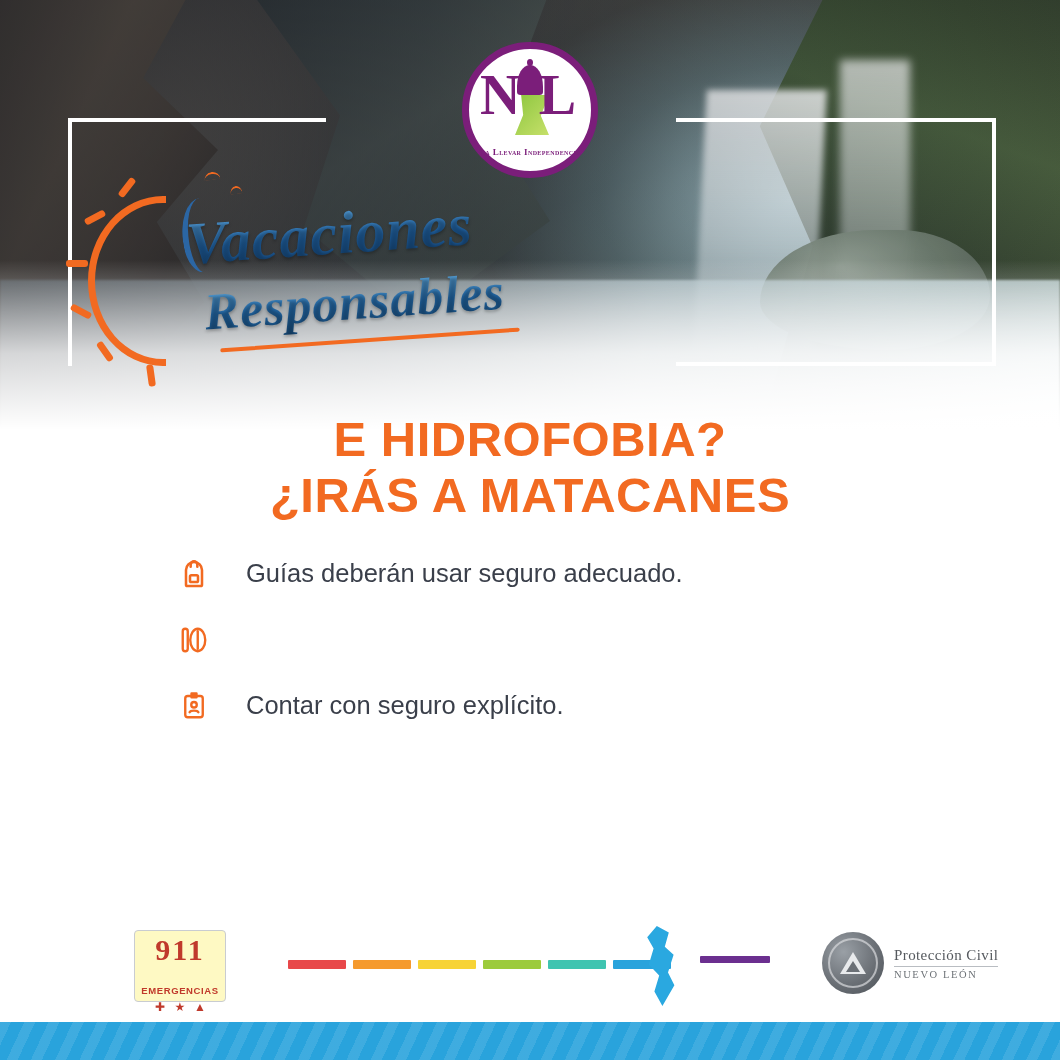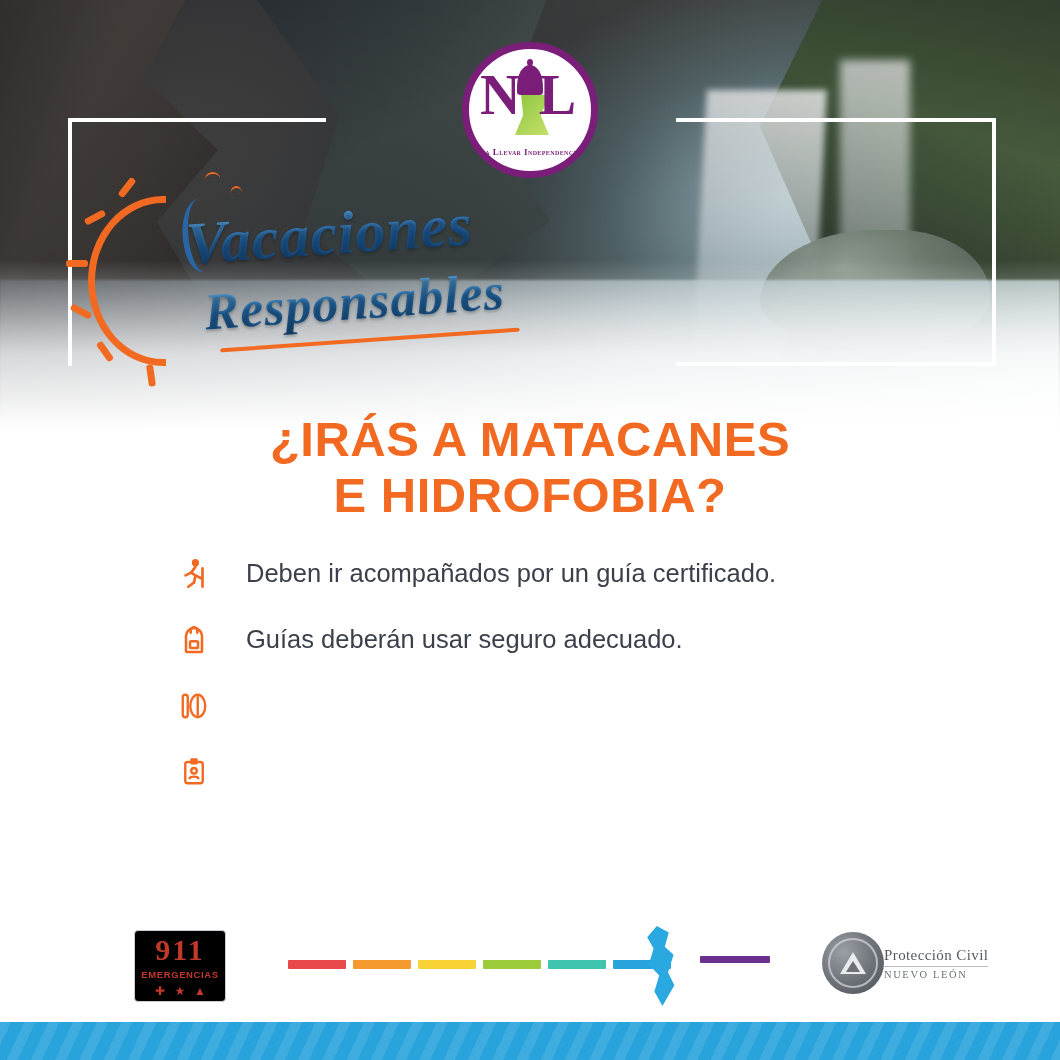--- a/index.html
+++ b/index.html
@@ -244,32 +244,32 @@
   }
 
   
   .footer { position: absolute; left: 0; top: 920px; width: 1060px; height: 100px; }
 
   .emg {
     position: absolute; left: 134px; top: 10px;
     width: 92px; height: 72px;
     border: 1.5px solid #c9ccd1;
     border-radius: 4px;
-    background: #000000;
+    background: #fef9c3;
     text-align: center;
     padding-top: 4px;
   }
   .emg-911 {
     font-family: "Liberation Serif", serif;
     font-weight: bold; font-size: 30px; letter-spacing: 2px;
     color: #c0392b; line-height: 1;
   }
   .emg-sub {
     font-size: 9.5px; font-weight: bold; letter-spacing: .6px;
-    color: #c0392b; margin-top: 4px;
+    color: #c0392b; margin-top: 20px;
   }
   .emg-icons {
     display: flex; justify-content: center; gap: 7px; margin-top: 5px;
   }
   .emg-icons i {
     display: block; width: 13px; height: 13px; font-style: normal;
     font-size: 12px; line-height: 13px; color: #c0392b;
   }
 
   .bars { position: absolute; left: 288px; top: 40px; display: flex; gap: 7px; }
@@ -283,21 +283,21 @@
     background: #2aa8e0;
     clip-path: polygon(42% 0, 72% 8%, 62% 26%, 84% 36%, 70% 58%, 86% 74%, 56% 100%, 36% 82%, 48% 62%, 22% 48%, 34% 28%, 18% 14%);
   }
   .dash {
     position: absolute; left: 700px; top: 956px;
     width: 70px; height: 7px; background: #6b2f8f; border-radius: 1px;
   }
 
   .pc {
     position: absolute; left: 822px; top: 12px;
-    display: flex; align-items: center; 
+    display: flex; align-items: center; gap: 10px;
   }
   .pc-seal {
     width: 62px; height: 62px; border-radius: 50%;
     background: radial-gradient(circle at 35% 32%, #9aa0a6 0%, #6b7076 55%, #4a4f55 100%);
     display: flex; align-items: center; justify-content: center;
     position: relative;
   }
   .pc-seal::before {
     content: ""; position: absolute; inset: 6px;
     border: 2px solid #d8dadd; border-radius: 50%;
@@ -383,39 +383,26 @@
     </div>
     <div class="bird b1"></div>
     <div class="bird b2"></div>
     <div class="vr-swoosh"></div>
     <div class="vr-word1">Vacaciones</div>
     <div class="vr-word2">Responsables</div>
     <div class="vr-underline"></div>
   </div>
 
   <div class="headline">
+    <span>E HIDROFOBIA?</span>
     <span>¿IRÁS A MATACANES</span>
-    <span>E HIDROFOBIA?</span>
   </div>
 
   <div class="bullets">
 
-    <div class="bullet">
-      <div class="icon">
-        <svg width="34" height="34" viewBox="0 0 24 24" fill="none" stroke="#f26a21" stroke-width="1.9" stroke-linecap="round" stroke-linejoin="round">
-          <circle cx="13" cy="4" r="1.6" fill="#f26a21"></circle>
-          <path d="M13 7 L10 11 L13 13 L12 18"></path>
-          <path d="M10 11 L6 13"></path>
-          <path d="M13 13 L17 15"></path>
-          <path d="M12 18 L8 21"></path>
-          <path d="M18 8 L18 21"></path>
-        </svg>
-      </div>
-      <div class="btext">Deben ir acompañados por un guía certificado.</div>
-    </div>
 
     <div class="bullet">
       <div class="icon">
         <svg width="32" height="34" viewBox="0 0 24 24" fill="none" stroke="#f26a21" stroke-width="1.9" stroke-linecap="round" stroke-linejoin="round">
           <path d="M6 9a6 6 0 0 1 12 0v11a1 1 0 0 1-1 1H7a1 1 0 0 1-1-1z"></path>
           <path d="M9.5 6.5V5a2.5 2.5 0 0 1 5 0v1.5"></path>
           <rect x="9" y="13" width="6" height="5" rx="1"></rect>
         </svg>
       </div>
       <div class="btext">Guías deberán usar seguro adecuado.</div>
@@ -433,20 +420,21 @@
 
     <div class="bullet">
       <div class="icon">
         <svg width="30" height="34" viewBox="0 0 24 24" fill="none" stroke="#f26a21" stroke-width="1.9" stroke-linecap="round" stroke-linejoin="round">
           <rect x="5" y="4" width="14" height="17" rx="2"></rect>
           <path d="M10 2h4v3h-4z" fill="#f26a21"></path>
           <circle cx="12" cy="11" r="2.2"></circle>
           <path d="M8.5 17c.8-1.8 6.2-1.8 7 0"></path>
         </svg>
       </div>
+      <div class="btext">Contar con seguro explícito.</div>
     </div>
 
 
   </div>
 
   <div class="footer">
 
     <div class="emg">
       <div class="emg-911">911</div>
       <div class="emg-sub">EMERGENCIAS</div>

